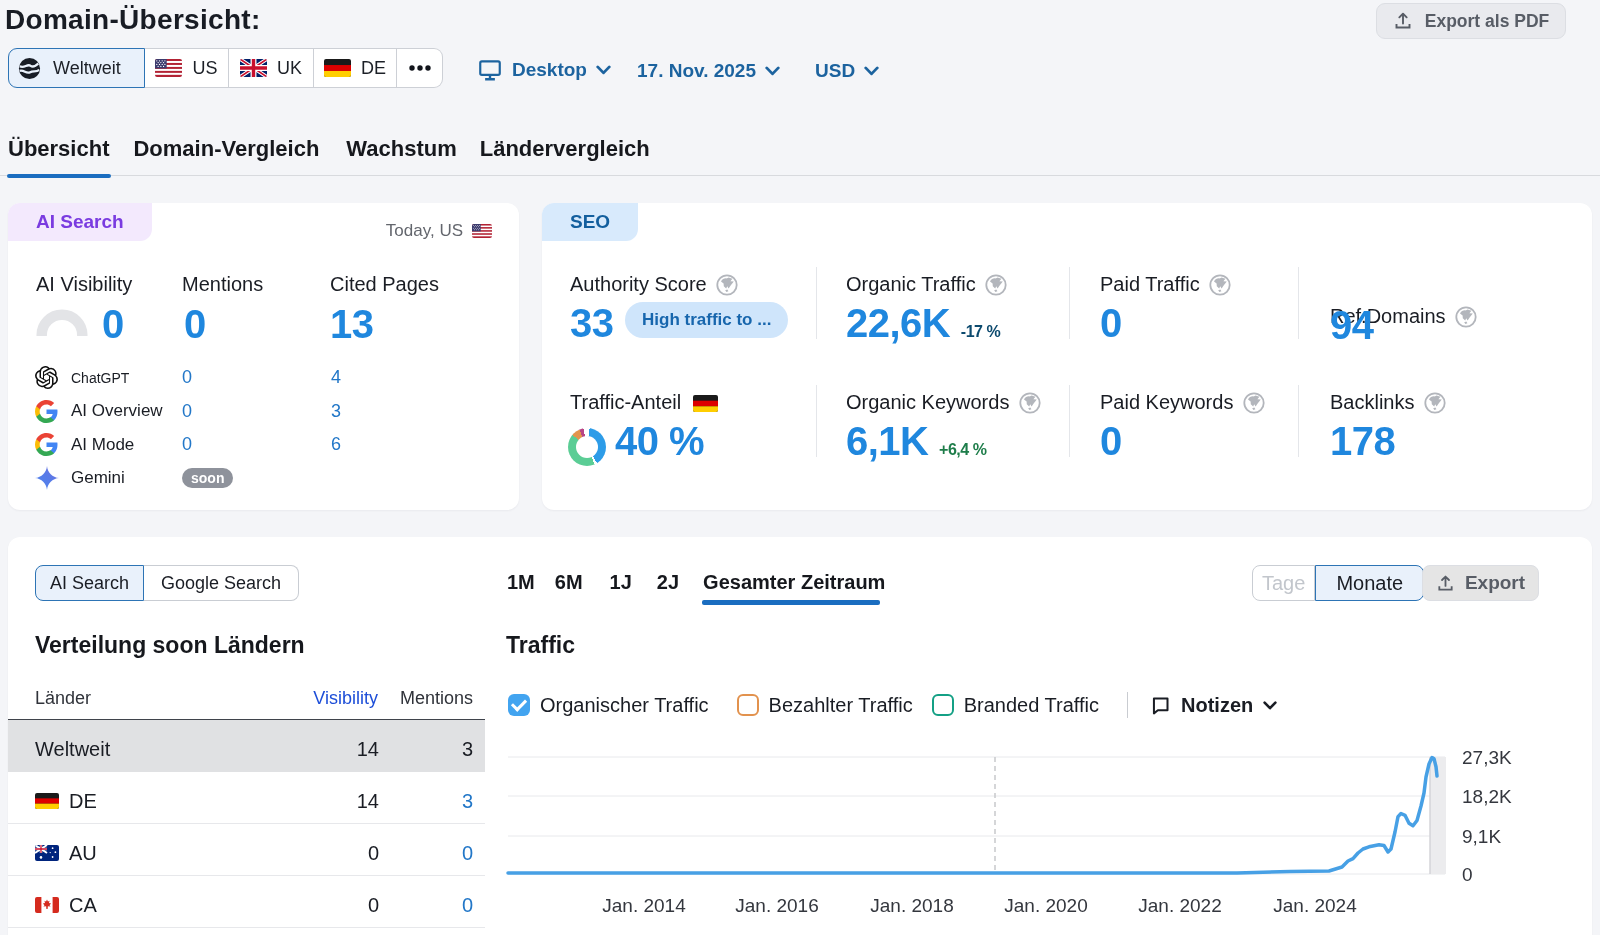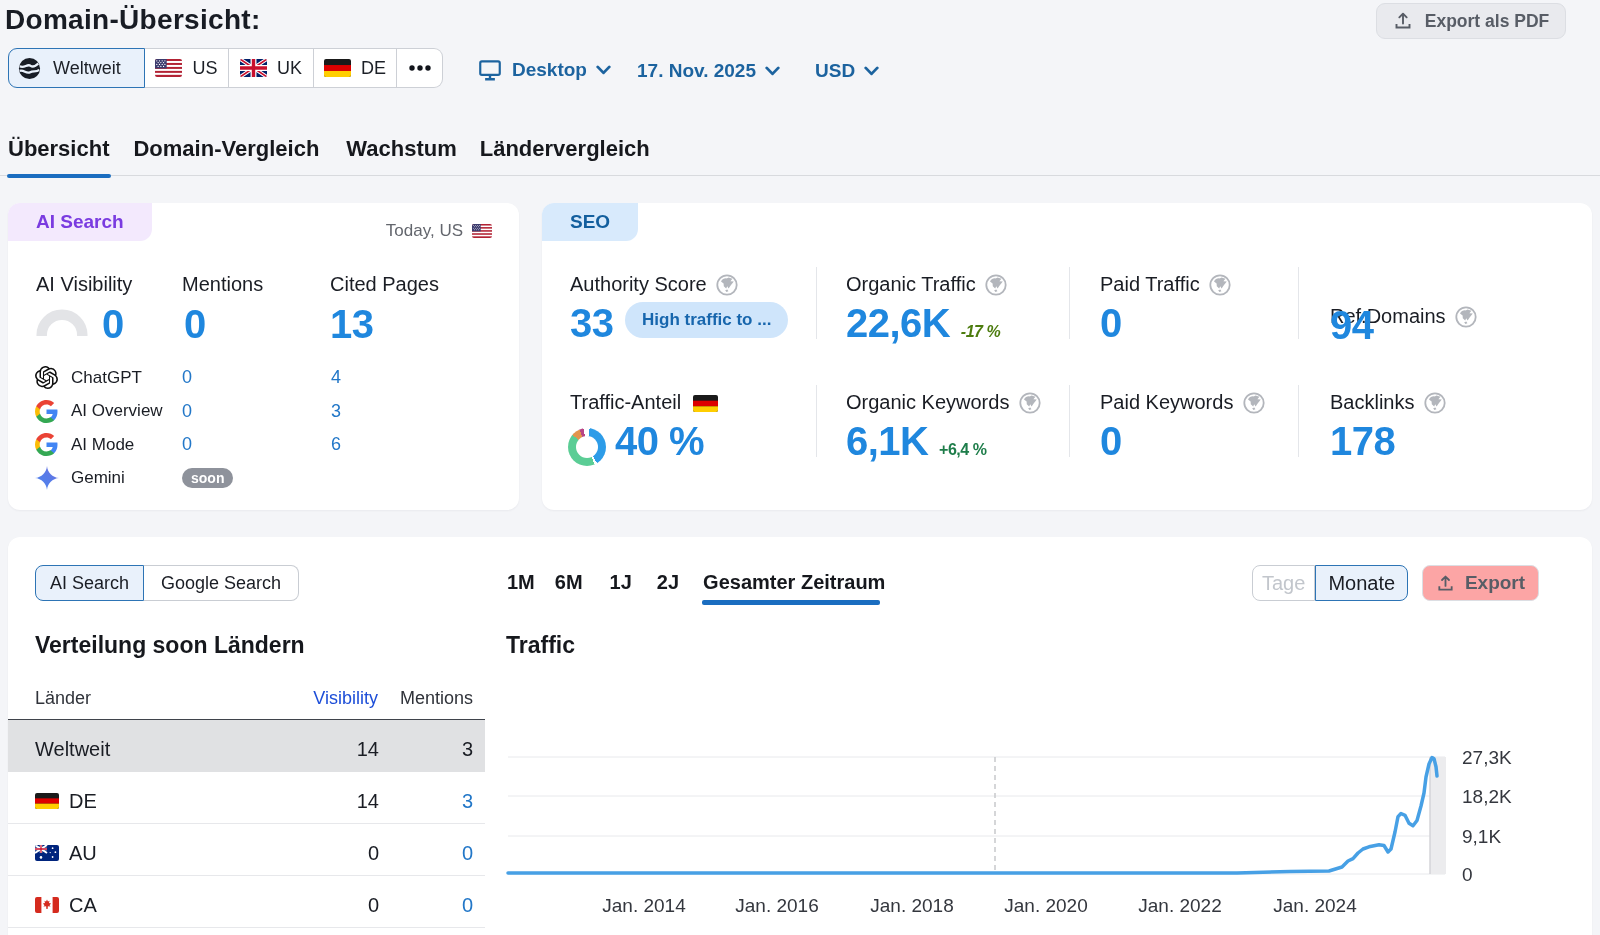--- a/index.html
+++ b/index.html
@@ -26,21 +26,21 @@
   .badge { position:absolute; left:0; top:0; height:38px; display:flex; align-items:center; padding:0 28px; font-size:19px; font-weight:bold; border-radius:12px 0 12px 0; }
   .badge.ai { background:#f3e9fd; color:#7a3be0; }
   .badge.seo { background:#d8eafc; color:#135f9e; }
   .lbl { font-size:20px; color:#1a1d24; white-space:nowrap; }
   .big { font-size:40px; font-weight:bold; color:#1f87de; white-space:nowrap; letter-spacing:-0.5px; line-height:1; }
   .med { font-size:18px; color:#2277c8; }
   .vdiv { position:absolute; width:1px; background:#e4e6ea; }
   .pill { display:inline-flex; align-items:center; height:36px; padding:0 17px; background:#cfe5fb; color:#1766ad; font-size:17px; font-weight:bold; border-radius:18px; }
   .soon { display:inline-flex; align-items:center; height:20px; padding:0 9px; background:#8e929b; color:#fff; font-size:14px; font-weight:bold; border-radius:10px; }
   .delta { font-size:16px; font-weight:bold; }
-  .red { color:#4d7c0f;font-style:italic; } .green { color:#1e7d4a; }
+  .red { color:#0c4a6e; } .green { color:#1e7d4a; }
   .toggle { display:flex; height:36px; font-size:18px; }
   .toggle .o { display:flex; align-items:center; padding:0 14px; border:1px solid #c9cdd3; border-left-width:0; color:#1a1d24; background:#fff; }
   .toggle .o.first { border-left-width:1px; border-radius:8px 0 0 8px; }
   .toggle .o.last { border-radius:0 8px 8px 0; }
   .toggle .o.sel { background:#e9f1fb; border:1px solid #2d74b5; }
   .ttabs { display:flex; font-size:20px; font-weight:bold; color:#16181d; }
   .h2 { font-size:23px; font-weight:bold; color:#16181d; }
   .trow { position:relative; height:52px; padding-top:7px; display:flex; align-items:center; border-bottom:1px solid #e7e8eb; font-size:20px; color:#1a1d24; }
   .trow .c1 { display:flex; align-items:center; padding-left:27px; }
   .trow .c2 { position:absolute; right:106px; }
@@ -238,21 +238,21 @@
   <div class="abs big" style="left:94px; top:101px;">0</div>
   <div class="abs big" style="left:176px; top:101px;">0</div>
   <div class="abs big" style="left:322px; top:101px;">13</div>
   <div class="abs" style="left:27px; top:158px; width:460px;">
     <div style="display:flex; align-items:center; height:33.5px;">
       <span style="width:36px; display:flex;">
           <svg width="23" height="23" viewBox="0 0 24 24">
             <use href="#icon-gpt"></use>
           </svg>
         </span>
-      <span class="lbl" style="width:111px; font-size:17px;">ChatGPT</span>
+      <span class="lbl" style="width:111px; font-size:14px;">ChatGPT</span>
       <span class="med" style="width:149px;">0</span>
         <span class="med">4</span>
     </div>
     <div style="display:flex; align-items:center; height:33.5px;">
       <span style="width:36px; display:flex;">
           <svg width="23" height="23" viewBox="0 0 24 24">
             <use href="#icon-g"></use>
           </svg>
         </span>
       <span class="lbl" style="width:111px; font-size:17px;">AI Overview</span>
@@ -333,23 +333,23 @@
   <div class="abs ttabs" style="left:499px; top:34px;">
     <span>1M</span>
       <span style="margin-left:20px;">6M</span>
       <span style="margin-left:27px;">1J</span>
       <span style="margin-left:25px;">2J</span>
       <span style="margin-left:24px;">Gesamter Zeitraum</span>
   </div>
   <div class="abs" style="left:694px; top:63px; width:178px; height:4.5px; background:#1a6dc0; border-radius:2px;"></div>
   <div class="abs toggle" style="left:1244px; top:28px; font-size:20px;">
     <div class="o first" style="color:#c2c6cc; padding:0 9px;">Tage</div>
-    <div class="o sel last" style="padding:0 12px;">Monate</div>
-  </div>
-  <div class="abs" style="left:1414px; top:28px; width:117px; height:36px; background:#fca5a5; border:1px solid #dcdee3; border-radius:8px; display:flex; align-items:center; justify-content:center; gap:10px; color:#585d66; font-size:19px; font-weight:bold;">
+    <div class="o sel last" style="padding:0 20px;">Monate</div>
+  </div>
+  <div class="abs" style="left:1414px; top:28px; width:117px; height:36px; background:#e5e5e5; border:1px solid #dcdee3; border-radius:8px; display:flex; align-items:center; justify-content:center; gap:10px; color:#585d66; font-size:19px; font-weight:bold;">
     <svg width="19" height="19" viewBox="0 0 24 24" stroke="#585d66">
         <use href="#icon-up"></use>
       </svg>
     Export
   </div>
 
   <div class="abs h2" style="left:27px; top:95px;">Verteilung soon Ländern</div>
   <div class="abs h2" style="left:498px; top:95px;">Traffic</div>
 
   <div class="abs" style="left:0; top:147px; width:477px;">
@@ -380,20 +380,36 @@
     </div>
     <div class="trow">
       <span class="c1"><svg class="fl" style="margin-right:10px;" width="24" height="16" viewBox="0 0 30 20" preserveAspectRatio="none">
             <use href="#flag-ca"></use>
           </svg>CA</span>
         <span class="c2">0</span>
         <span class="c3">0</span>
     </div>
   </div>
 
+  <div class="abs" style="left:500px; top:155px; display:flex; align-items:center; font-size:20px; color:#1a1d24;">
+    <span class="cb checked"></span>
+      <span style="margin-left:10px;">Organischer Traffic</span>
+    <span class="cb orange" style="margin-left:28px;"></span>
+      <span style="margin-left:10px;">Bezahlter Traffic</span>
+    <span class="cb teal" style="margin-left:19px;"></span>
+      <span style="margin-left:10px;">Branded Traffic</span>
+    <span style="width:1px; height:26px; background:#c9ccd1; margin:0 22px 0 28px;"></span>
+    <svg width="21" height="21" viewBox="0 0 24 24" fill="none" stroke="#1a1d24" stroke-width="2.3" stroke-linejoin="round">
+        <path d="M4.5 4 h15.5 v13.5 h-11 l-4.5 3.5 z"></path>
+      </svg>
+    <span style="margin-left:10px; font-weight:bold;">Notizen</span>
+    <svg style="margin-left:10px;" width="14" height="9" viewBox="0 0 14 9" stroke="#1a1d24">
+        <use href="#icon-chev"></use>
+      </svg>
+  </div>
 
   <svg class="abs" style="left:492px; top:213px;" width="1092" height="185" viewBox="0 0 1092 185">
     <line x1="8" y1="7" x2="945" y2="7" stroke="#e8e9ec" stroke-width="1"></line>
     <line x1="8" y1="46" x2="945" y2="46" stroke="#e8e9ec" stroke-width="1"></line>
     <line x1="8" y1="86" x2="945" y2="86" stroke="#e8e9ec" stroke-width="1"></line>
     <line x1="8" y1="124" x2="945" y2="124" stroke="#e8e9ec" stroke-width="1"></line>
     <line x1="495" y1="7" x2="495" y2="124" stroke="#c8c9cc" stroke-width="1.5" stroke-dasharray="5 4"></line>
     <rect x="930" y="7" width="16" height="117" fill="#ececee"></rect>
     <line x1="930" y1="7" x2="930" y2="124" stroke="#d4d5d8" stroke-width="1.5"></line>
     <path d="M8 123 L737 123 L790 121.5 L829 121 L842 117 L848 111 L853 108.6 L858 103 L863 99 L869 96.8 L879 94.7 L884 95.5 L888 102 L891 99 L895 82 L898 66.6 L901 63.5 L905 65.3 L909 73.2 L913 75.8 L917 70.5 L921 56 L924 43 L926 27 L929 14 L932 7.5 L934 8.8 L936 16.7 L937 26" fill="none" stroke="#47a0e5" stroke-width="3.5" stroke-linejoin="round" stroke-linecap="round"></path>

